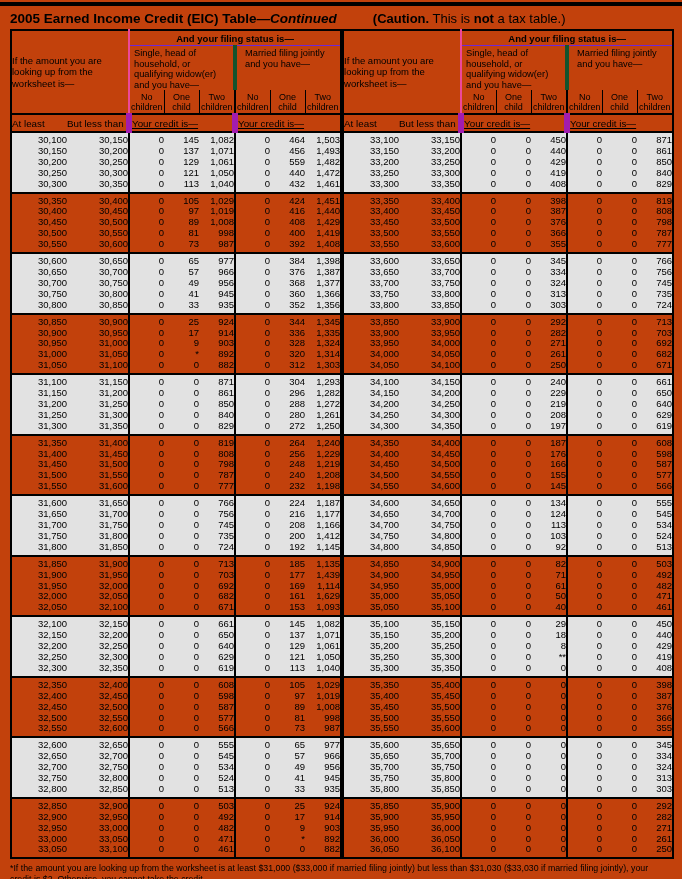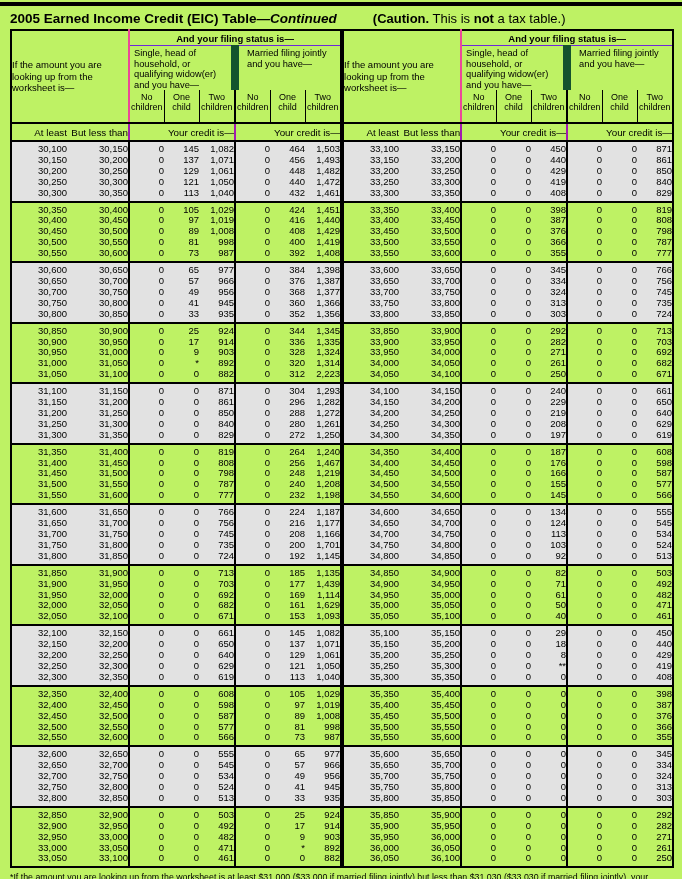--- a/index.html
+++ b/index.html
@@ -1,17 +1,17 @@
 <!DOCTYPE html>
 <html><head>
 <meta charset="utf-8">
 <style>
   html,body { margin:0; padding:0; background:#fff; }
   .page {
-    width:682px; height:879px; background:#bef264; color:#000;
+    width:682px; height:879px; background:#c2410c; color:#000;
     font-family:"Liberation Sans","DejaVu Sans",sans-serif;
     position:relative; overflow:hidden;
   }
   .toprule { height:4px; background:#000; margin-top:2px; }
   .titlebar { display:flex; align-items:baseline; margin:5px 10px 3px 10px; white-space:nowrap; }
   .title { font-size:13.5px; font-weight:bold; }
   .title .cont { font-style:italic; }
   .caution { font-size:13px; margin-left:36px; }
   .caution .b { font-weight:bold; }
 
@@ -22,27 +22,27 @@
   
   table.panel { border:2px solid #000; }
 
   
   td.lookup {
     border-right:2px solid #ec4899; border-bottom:2px solid #000;
     vertical-align:middle; padding:2px 10px 2px 6px; font-size:9.8px; line-height:11.5px;
   }
   tr.h1 td.filing { border-bottom:1px solid #6d28d9; text-align:center; font-size:9.5px; height:14px;font-weight:bold; }
   tr.h2 td.gdesc { vertical-align:top; padding:2px 2px 0 4px; font-size:9.3px; line-height:10.5px; height:38px;margin-left:16px; }
-  tr.h2 td.gmarried { border-left:8px solid #14532d;padding-left:8px; }
-  tr.h3 td { text-align:center; font-size:9px; line-height:9.5px; vertical-align:bottom; padding-bottom:10px; height:22px; border-left:1px solid #000; }
+  tr.h2 td.gmarried { border-left:4px solid #14532d;padding-left:8px; }
+  tr.h3 td { text-align:center; font-size:9px; line-height:9.5px; vertical-align:bottom; padding-bottom:1px; height:22px; border-left:1px solid #000; }
   tr.h3 td.first { border-left:none; }
   tr.h3 td.gstart { border-left:2px solid #000; }
-  tr.h4 td { border-top:2px solid #000; border-bottom:2px solid #000; text-align:right; font-size:9.8px; height:16px; }
+  tr.h4 td { border-top:2px solid #000; border-bottom:2px solid #000; text-align:left; font-size:9.8px; height:16px; }
   tr.h4 td.crh { }
-  tr.h4 td.gstart { border-left:2px solid #a21caf; }
+  tr.h4 td.gstart { border-left:6px solid #a21caf;text-decoration:underline; }
 
   
   tbody.block { border-top:2px solid #000; }
   tbody.block td { line-height:10.9px; text-align:right; font-size:9.5px; }
   tbody.block tr:first-child td { padding-top:2px; }
   tbody.block tr:last-child td { padding-bottom:2px; }
   tbody.block.shaded { background:#e2e2e2; }
   td.c0 { padding-right:8px; }
   td.c1 { padding-right:16px; }
   td.c2 { border-left:2px solid #000; }
@@ -124,21 +124,21 @@
             <td class="c6">456</td>
             <td class="c7">1,493</td>
           </tr>
           <tr>
             <td class="c0">30,200</td>
             <td class="c1">30,250</td>
             <td class="c2">0</td>
             <td class="c3">129</td>
             <td class="c4">1,061</td>
             <td class="c5">0</td>
-            <td class="c6">448</td>
+            <td class="c6">559</td>
             <td class="c7">1,482</td>
           </tr>
           <tr>
             <td class="c0">30,250</td>
             <td class="c1">30,300</td>
             <td class="c2">0</td>
             <td class="c3">121</td>
             <td class="c4">1,050</td>
             <td class="c5">0</td>
             <td class="c6">440</td>
@@ -301,21 +301,21 @@
             <td class="c7">1,314</td>
           </tr>
           <tr>
             <td class="c0">31,050</td>
             <td class="c1">31,100</td>
             <td class="c2">0</td>
             <td class="c3">0</td>
             <td class="c4">882</td>
             <td class="c5">0</td>
             <td class="c6">312</td>
-            <td class="c7">2,223</td>
+            <td class="c7">1,303</td>
           </tr>
         </tbody>
         <tbody class="block shaded">
           <tr>
             <td class="c0">31,100</td>
             <td class="c1">31,150</td>
             <td class="c2">0</td>
             <td class="c3">0</td>
             <td class="c4">871</td>
             <td class="c5">0</td>
@@ -375,21 +375,21 @@
             <td class="c7">1,240</td>
           </tr>
           <tr>
             <td class="c0">31,400</td>
             <td class="c1">31,450</td>
             <td class="c2">0</td>
             <td class="c3">0</td>
             <td class="c4">808</td>
             <td class="c5">0</td>
             <td class="c6">256</td>
-            <td class="c7">1,467</td>
+            <td class="c7">1,229</td>
           </tr>
           <tr>
             <td class="c0">31,450</td>
             <td class="c1">31,500</td>
             <td class="c2">0</td>
             <td class="c3">0</td>
             <td class="c4">798</td>
             <td class="c5">0</td>
             <td class="c6">248</td>
             <td class="c7">1,219</td>
@@ -447,21 +447,21 @@
             <td class="c7">1,166</td>
           </tr>
           <tr>
             <td class="c0">31,750</td>
             <td class="c1">31,800</td>
             <td class="c2">0</td>
             <td class="c3">0</td>
             <td class="c4">735</td>
             <td class="c5">0</td>
             <td class="c6">200</td>
-            <td class="c7">1,701</td>
+            <td class="c7">1,412</td>
           </tr>
           <tr>
             <td class="c0">31,800</td>
             <td class="c1">31,850</td>
             <td class="c2">0</td>
             <td class="c3">0</td>
             <td class="c4">724</td>
             <td class="c5">0</td>
             <td class="c6">192</td>
             <td class="c7">1,145</td>

